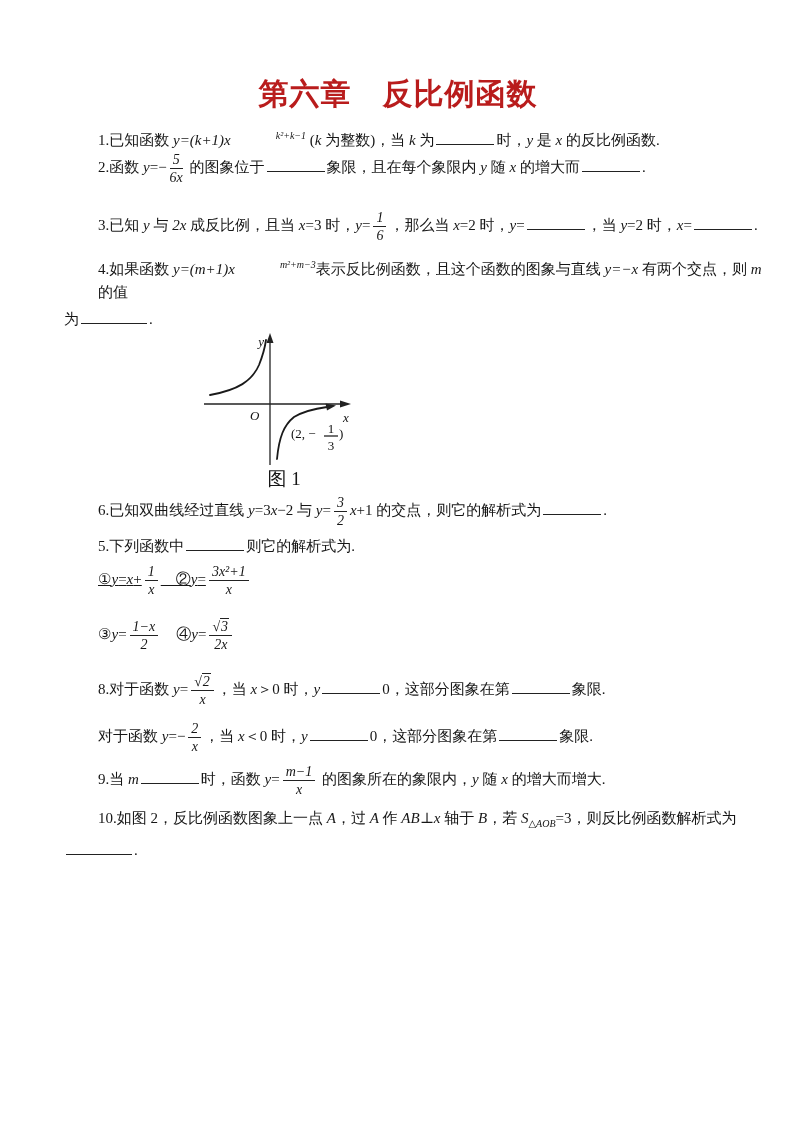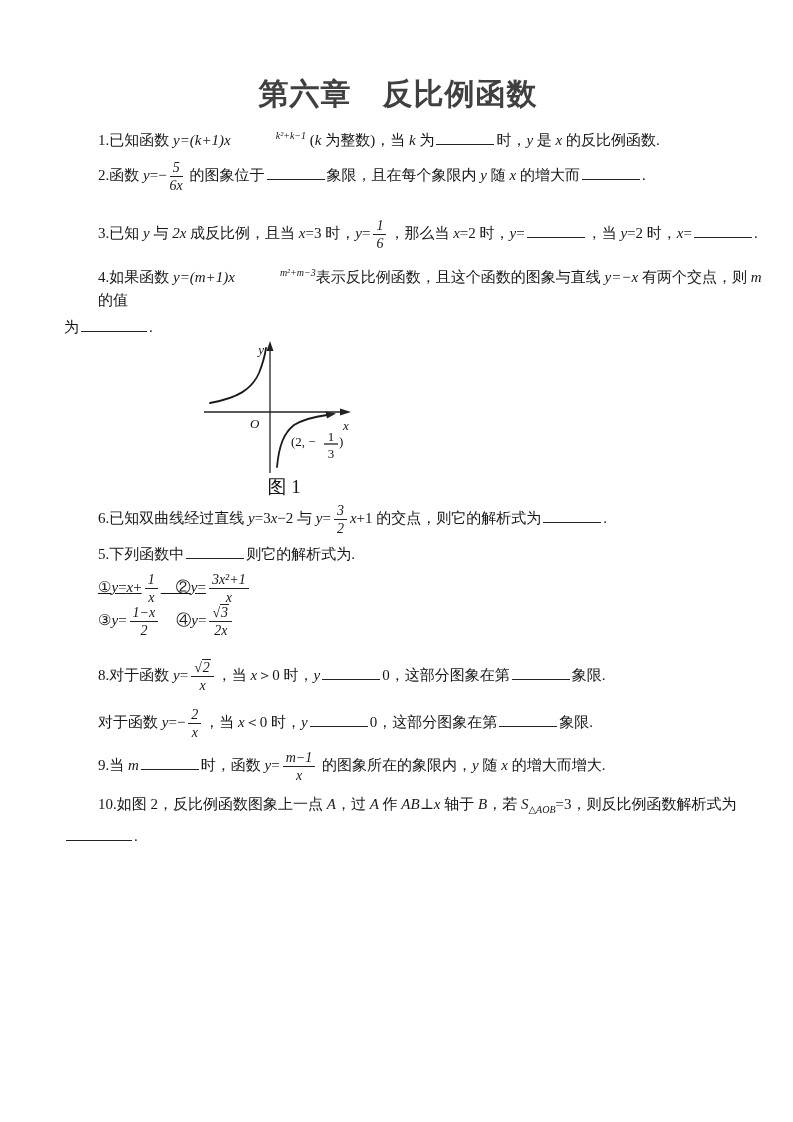--- a/index.html
+++ b/index.html
@@ -1,19 +1,19 @@
 <!DOCTYPE html>
 <html><head>
 <meta charset="utf-8">
 <style>
   html,body{margin:0;padding:0;}
   body{width:793px;height:1122px;background:#ffffff;color:#161616;overflow:hidden;
        font-family:"Liberation Serif","DejaVu Serif",serif;}
   .title{margin:76px 0 0 3px;text-align:center;font-family:"Liberation Sans","DejaVu Sans",sans-serif;
-         font-weight:bold;font-size:30px;line-height:36px;letter-spacing:1px;color:#404040;}
+         font-weight:bold;font-size:30px;line-height:36px;letter-spacing:1px;color:#b91c1c;}
   .content{margin:0 28px 0 64px;}
   .section{margin-top:46px;padding-left:34px;font-size:15px;line-height:22px;}
   .line{padding-left:34px;font-size:15px;line-height:23px;}
   .cn{font-family:"Liberation Serif","DejaVu Serif",serif;}
   .math{font-style:italic;font-family:"Liberation Serif","DejaVu Serif",serif;}
   .supx{font-size:10px;font-style:italic;padding-left:45px;}
   .subx{font-size:10px;font-style:italic;}
   .blank{display:inline-block;width:58px;height:14px;border-bottom:1px solid #222;margin:0 2px;vertical-align:baseline;}
   .frac{display:inline-block;vertical-align:middle;text-align:center;font-size:14px;line-height:15px;margin:0 3px;font-style:italic;}
   .frac .num{display:block;border-bottom:1px solid #222;padding:0 3px 1px 3px;}
@@ -23,29 +23,29 @@
   .figure{margin-top:2px;}
   .fig-svg{display:block;margin-left:116px;}
   .fig-caption{width:60px;margin-left:190px;text-align:center;font-size:19px;line-height:20px;}
   .ax{stroke:#222;stroke-width:1.3;fill:none;}
   .curve{stroke:#1a1a1a;stroke-width:1.8;fill:none;stroke-linecap:round;}
   .fillb{fill:#222;stroke:none;}
   .lab{font-size:13px;font-style:italic;fill:#111;font-family:"Liberation Serif","DejaVu Serif",serif;}
   .lab2{font-size:13px;fill:#111;font-family:"Liberation Serif","DejaVu Serif",serif;}
   
   [data-name="line-q1"]{margin-top:12px;}
-  [data-name="line-q2"]{margin-top:8px;}
+  [data-name="line-q2"]{}
   [data-name="line-q3"]{margin-top:25px;}
   [data-name="line-q4a"]{margin-top:10px;}
   [data-name="line-q4b"]{margin-top:4px;padding-left:0;}
   [data-name="line-q5"]{margin-top:3px;}
   [data-name="line-q6"]{margin-top:6px;}
   [data-name="line-q7"]{margin-top:7px;}
   [data-name="line-opts12"]{margin-top:6px;text-decoration:underline;}
-  [data-name="line-opts34"]{}
+  [data-name="line-opts34"]{margin-top:22px;}
   [data-name="line-q8"]{margin-top:22px;}
   [data-name="line-q8b"]{margin-top:14px;}
   [data-name="line-q9"]{margin-top:10px;}
   [data-name="line-q10a"]{margin-top:10px;}
   [data-name="line-q10b"]{margin-top:4px;padding-left:0;}
   [data-name="line-q4b"] .blank,[data-name="line-q10b"] .blank{width:66px;}
 </style>
 </head>
 <body>
 

